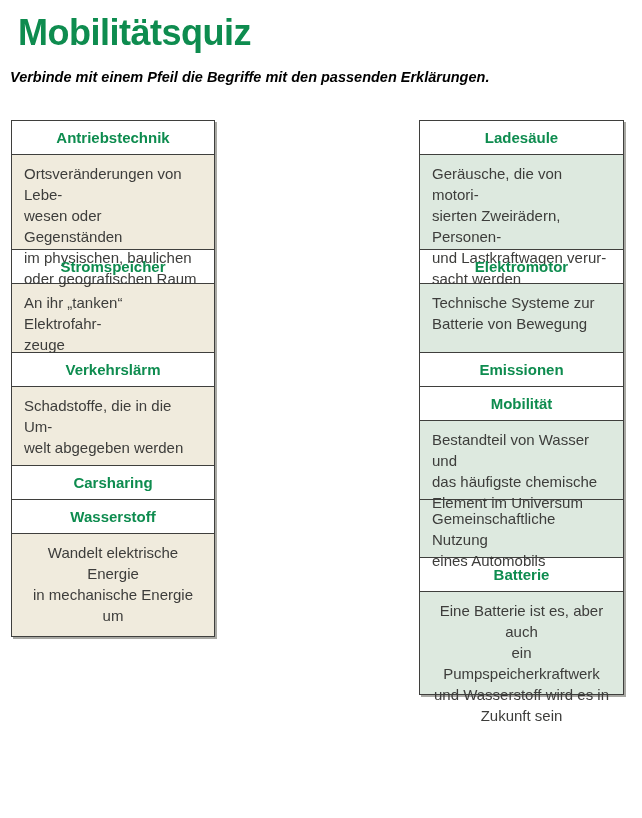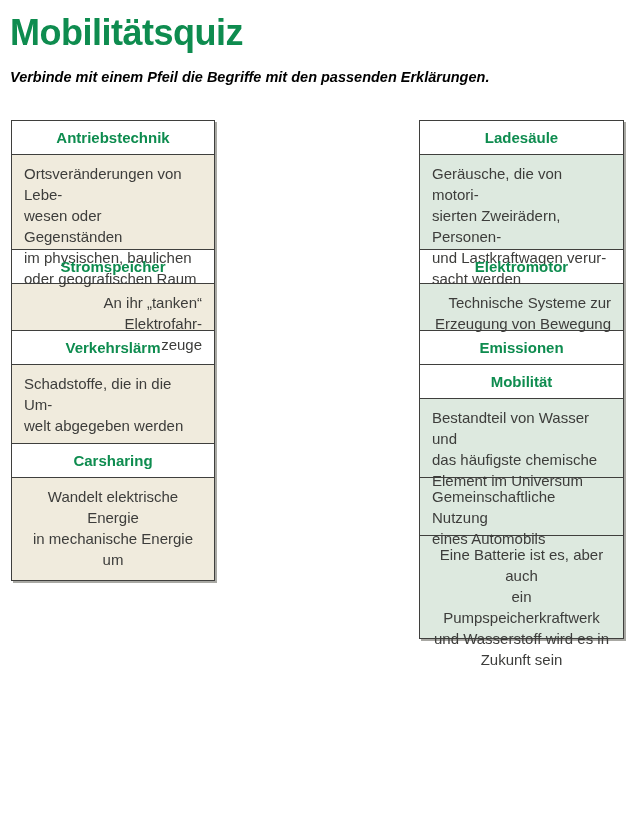--- a/index.html
+++ b/index.html
@@ -10,21 +10,21 @@
   }
   .page {
     position: relative;
     width: 642px;
     height: 818px;
     background: #ffffff;
     overflow: hidden;
   }
   .title {
     position: absolute;
-    left: 10px;
+    left: 18px;
     top: 12px;
     margin: 0;
     font-size: 36px;
     font-weight: bold;
     letter-spacing: -0.5px;
     color: #0e8c4f;
   }
   .instruction {
     position: absolute;
     left: 10px;
@@ -60,21 +60,21 @@
     font-size: 15px;
     line-height: 21px;
     color: #3d3d3b;
     padding: 8px 12px 8px 12px;
     box-sizing: border-box;
     white-space: pre-line;
   }
   .def-left  { background: #f0ebdd; }
   .def-right { background: #dde9df; }
   .dh-1 { height: 95px; }
-  .dh-2 { height: 47px; text-align: right; }
+  .dh-2 { height: 69px; }
   .dh-3 { height: 79px; }
   .dh-4 { height: 58px; }
   .dh-5 { height: 103px; text-align: center; }
 </style>
 </head>
 <body>
 
 <div class="page">
 
   <h1 class="title">Mobilitätsquiz</h1>
@@ -86,39 +86,41 @@
 wesen oder Gegenständen
 im physischen, baulichen
 oder geografischen Raum</div>
     <div class="row term">Stromspeicher</div>
     <div class="row def def-left dh-2">An ihr „tanken“ Elektrofahr-
 zeuge</div>
     <div class="row term">Verkehrslärm</div>
     <div class="row def def-left dh-3">Schadstoffe, die in die Um-
 welt abgegeben werden</div>
     <div class="row term">Carsharing</div>
+    <div class="row term">Wasserstoff</div>
     <div class="row def def-left dh-5">Wandelt elektrische Energie
 in mechanische Energie um</div>
   </section>
 
   <section class="column col-right">
     <div class="row term">Ladesäule</div>
     <div class="row def def-right dh-1">Geräusche, die von motori-
 sierten Zweirädern, Personen-
 und Lastkraftwagen verur-
 sacht werden</div>
     <div class="row term">Elektromotor</div>
     <div class="row def def-right dh-2">Technische Systeme zur
-Erzeugung von Bewegung</div>
+Batterie von Bewegung</div>
     <div class="row term">Emissionen</div>
     <div class="row term">Mobilität</div>
     <div class="row def def-right dh-3">Bestandteil von Wasser und
 das häufigste chemische
 Element im Universum</div>
     <div class="row def def-right dh-4">Gemeinschaftliche Nutzung
 eines Automobils</div>
+    <div class="row term">Batterie</div>
     <div class="row def def-right dh-5">Eine Batterie ist es, aber auch
 ein Pumpspeicherkraftwerk
 und Wasserstoff wird es in
 Zukunft sein</div>
   </section>
 
 </div>
 
 </body></html>

